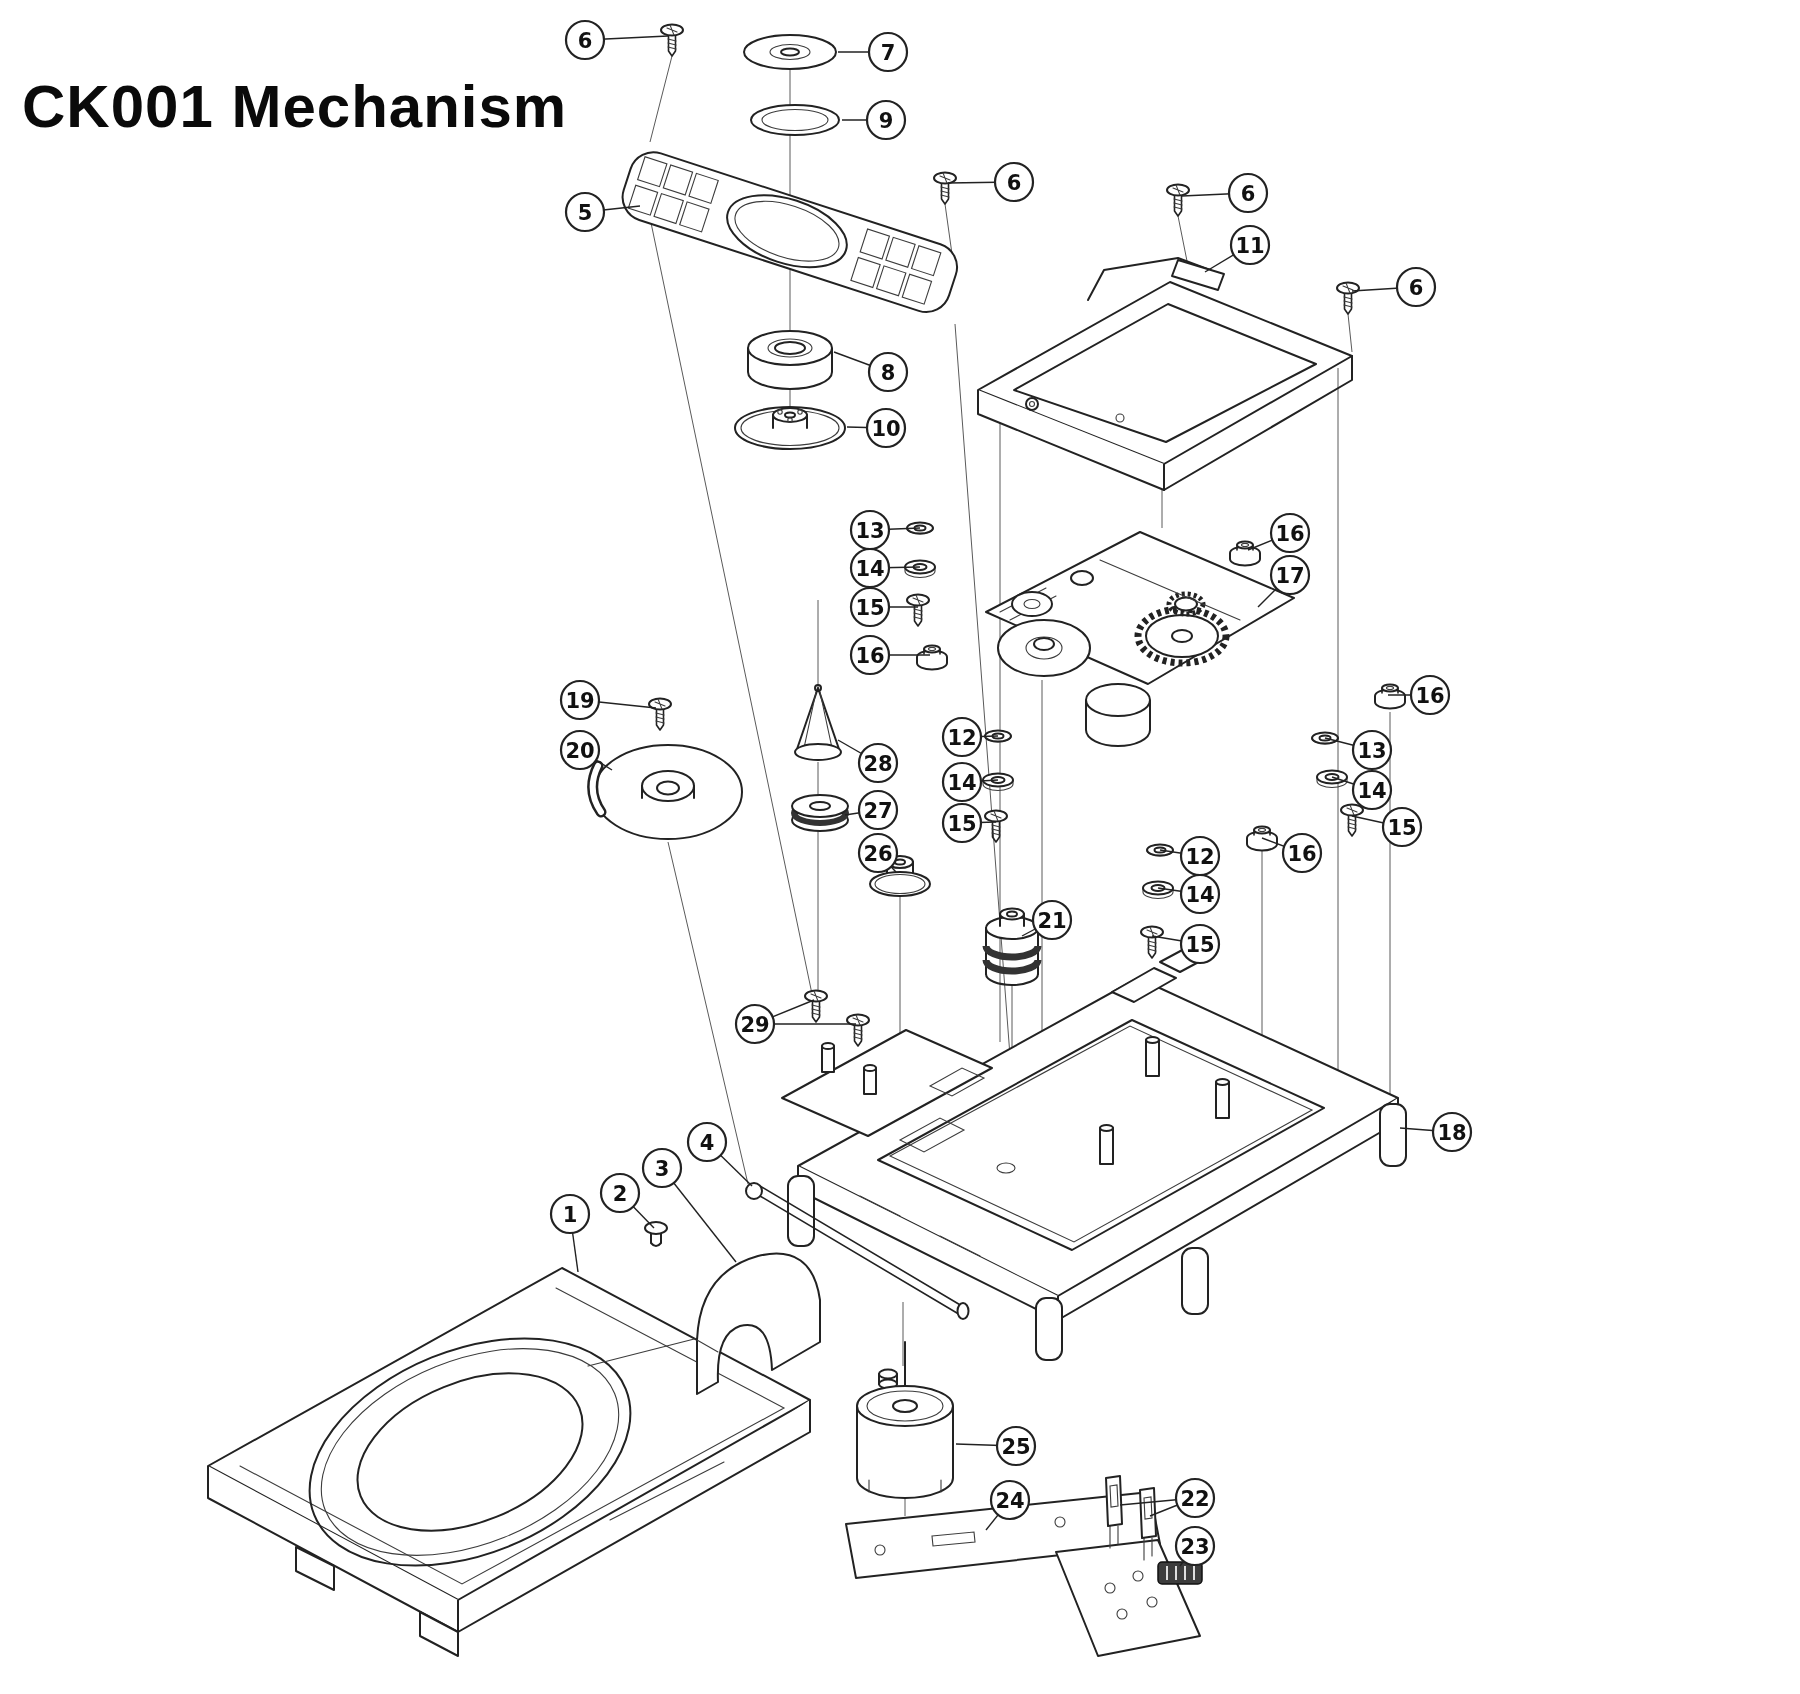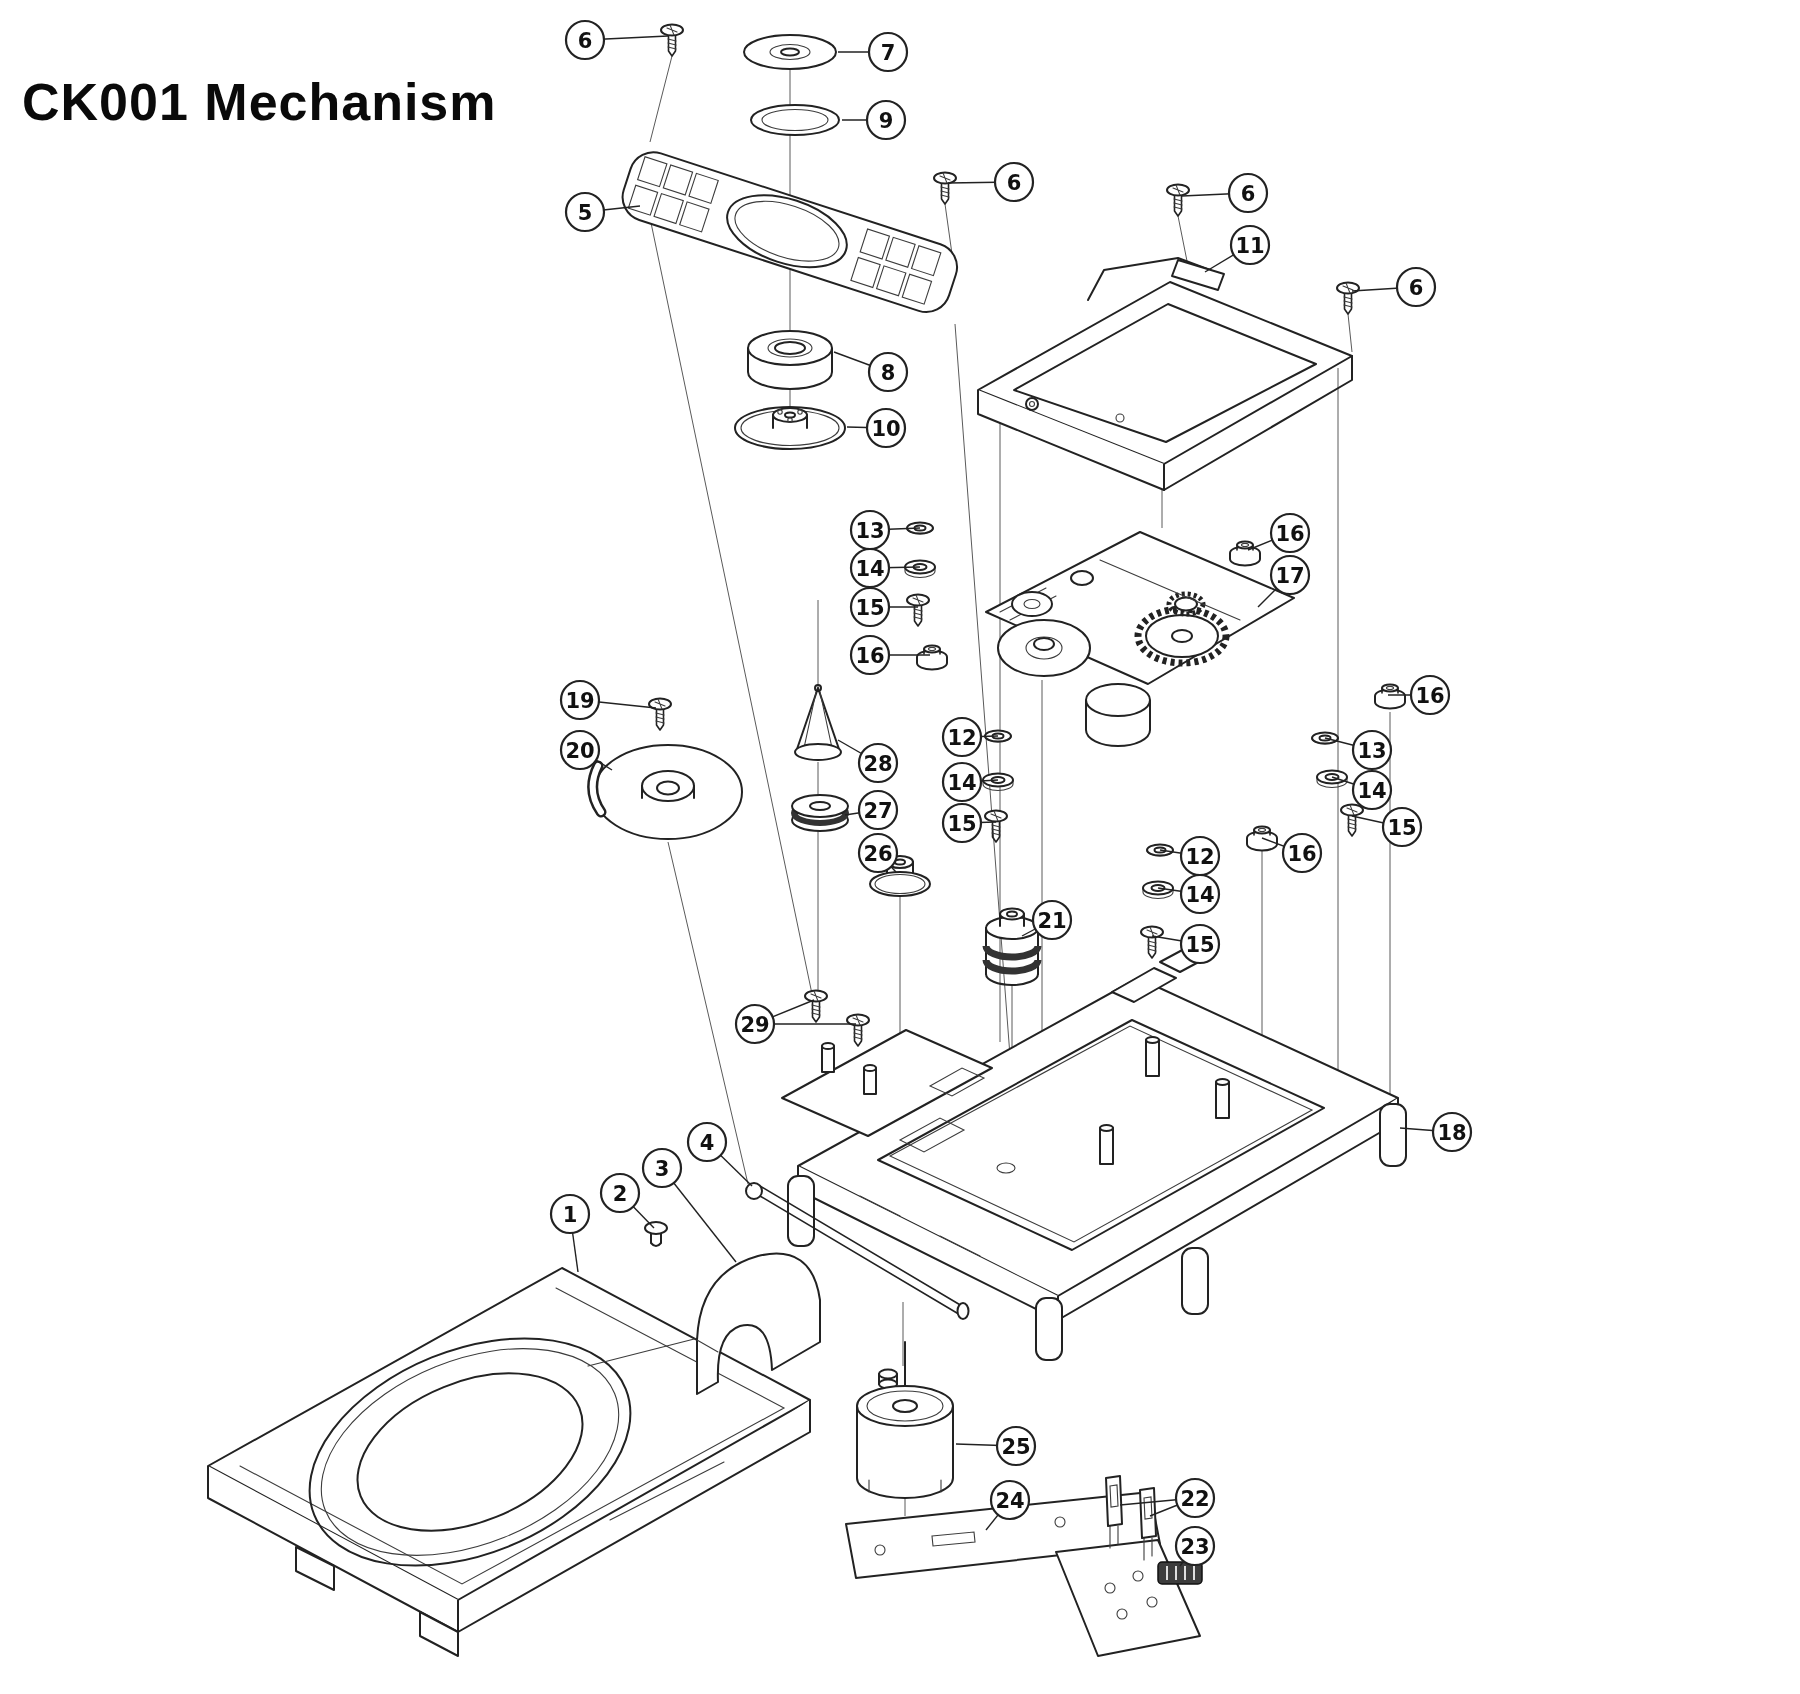--- a/index.html
+++ b/index.html
@@ -1,18 +1,18 @@
 <!DOCTYPE html>
 <html><head>
 <meta charset="utf-8">
 <style>
   html,body{margin:0;padding:0}
   body{background:#ffffff;font-family:"Liberation Sans",sans-serif}
   .page{position:relative;width:1800px;height:1694px;background:#fff;overflow:hidden}
-  .title{position:absolute;left:22px;top:72px;font-size:52px;font-weight:800;letter-spacing:1px;color:#0a0a0a;white-space:nowrap}
+  .title{position:absolute;left:22px;top:72px;font-size:60px;font-weight:800;letter-spacing:1px;color:#0a0a0a;white-space:nowrap}
   svg.diagram{position:absolute;left:0;top:0;width:1800px;height:1694px}
   .ln{stroke:#222;stroke-width:2;fill:none;stroke-linejoin:round;stroke-linecap:round}
   .lnf{stroke:#222;stroke-width:2;fill:#ffffff;stroke-linejoin:round}
   .thin{stroke:#3c3c3c;stroke-width:1.1;fill:none;stroke-linecap:round}
   .axis{stroke:#5a5a5a;stroke-width:1;fill:none}
   .teeth{fill:none;stroke:#222;stroke-width:7;stroke-dasharray:4 4}
   .slotA{stroke:#222;stroke-width:11;fill:none;stroke-linecap:round}
   .slotB{stroke:#fff;stroke-width:6;fill:none;stroke-linecap:round}
   .darkband{stroke:#333;stroke-width:7;fill:none}
   .darkfill{fill:#3c3c3c;stroke:#111;stroke-width:1.5}

